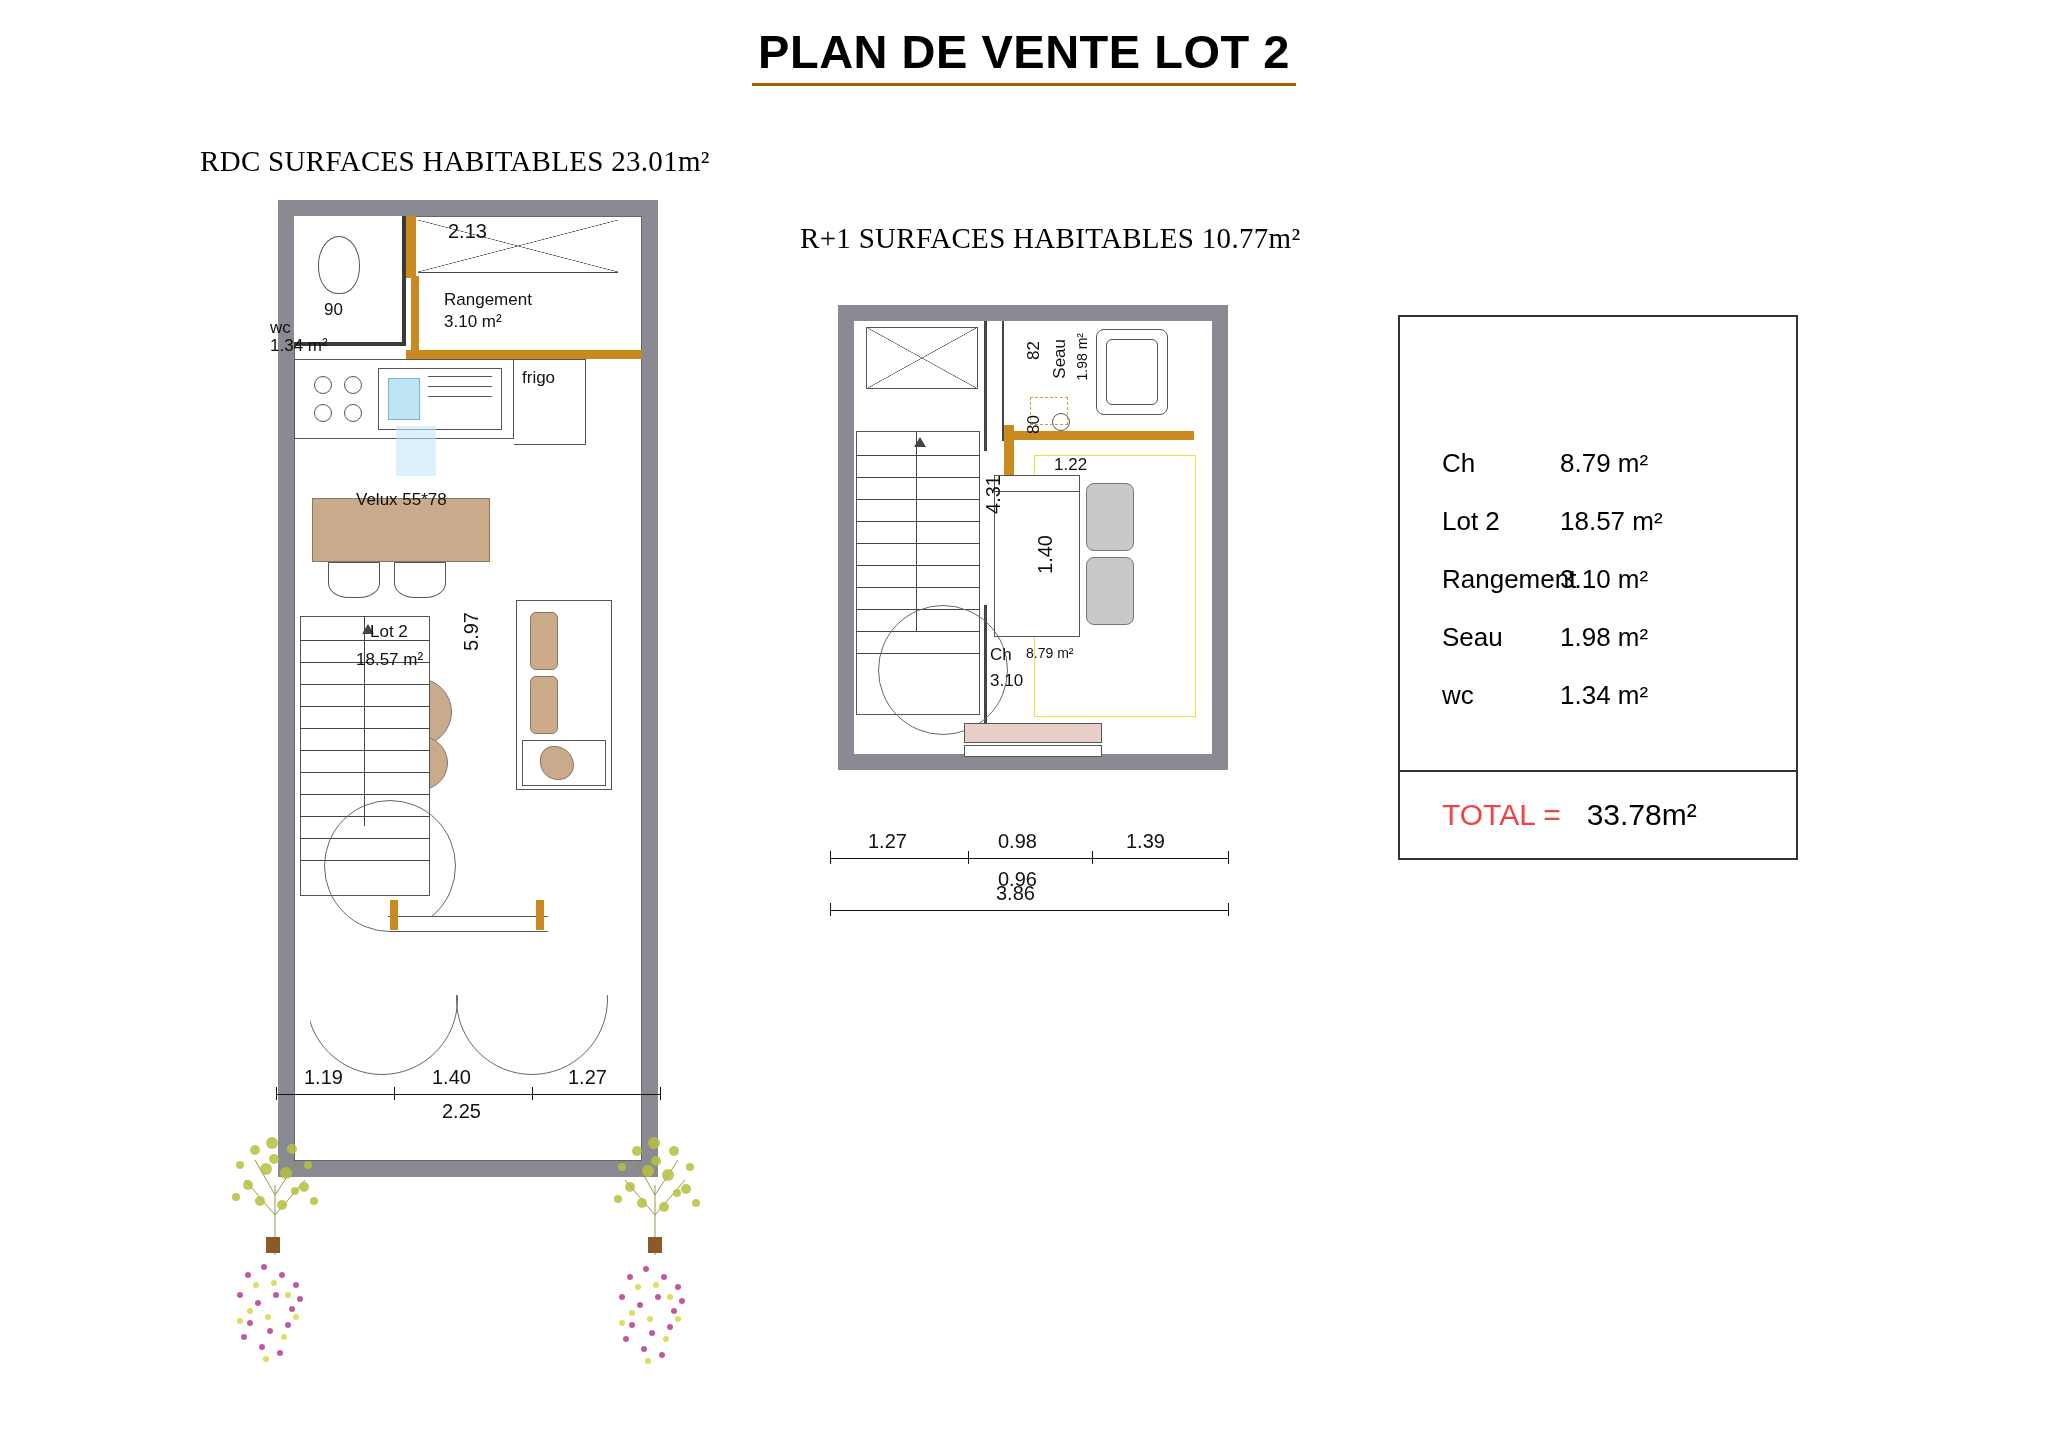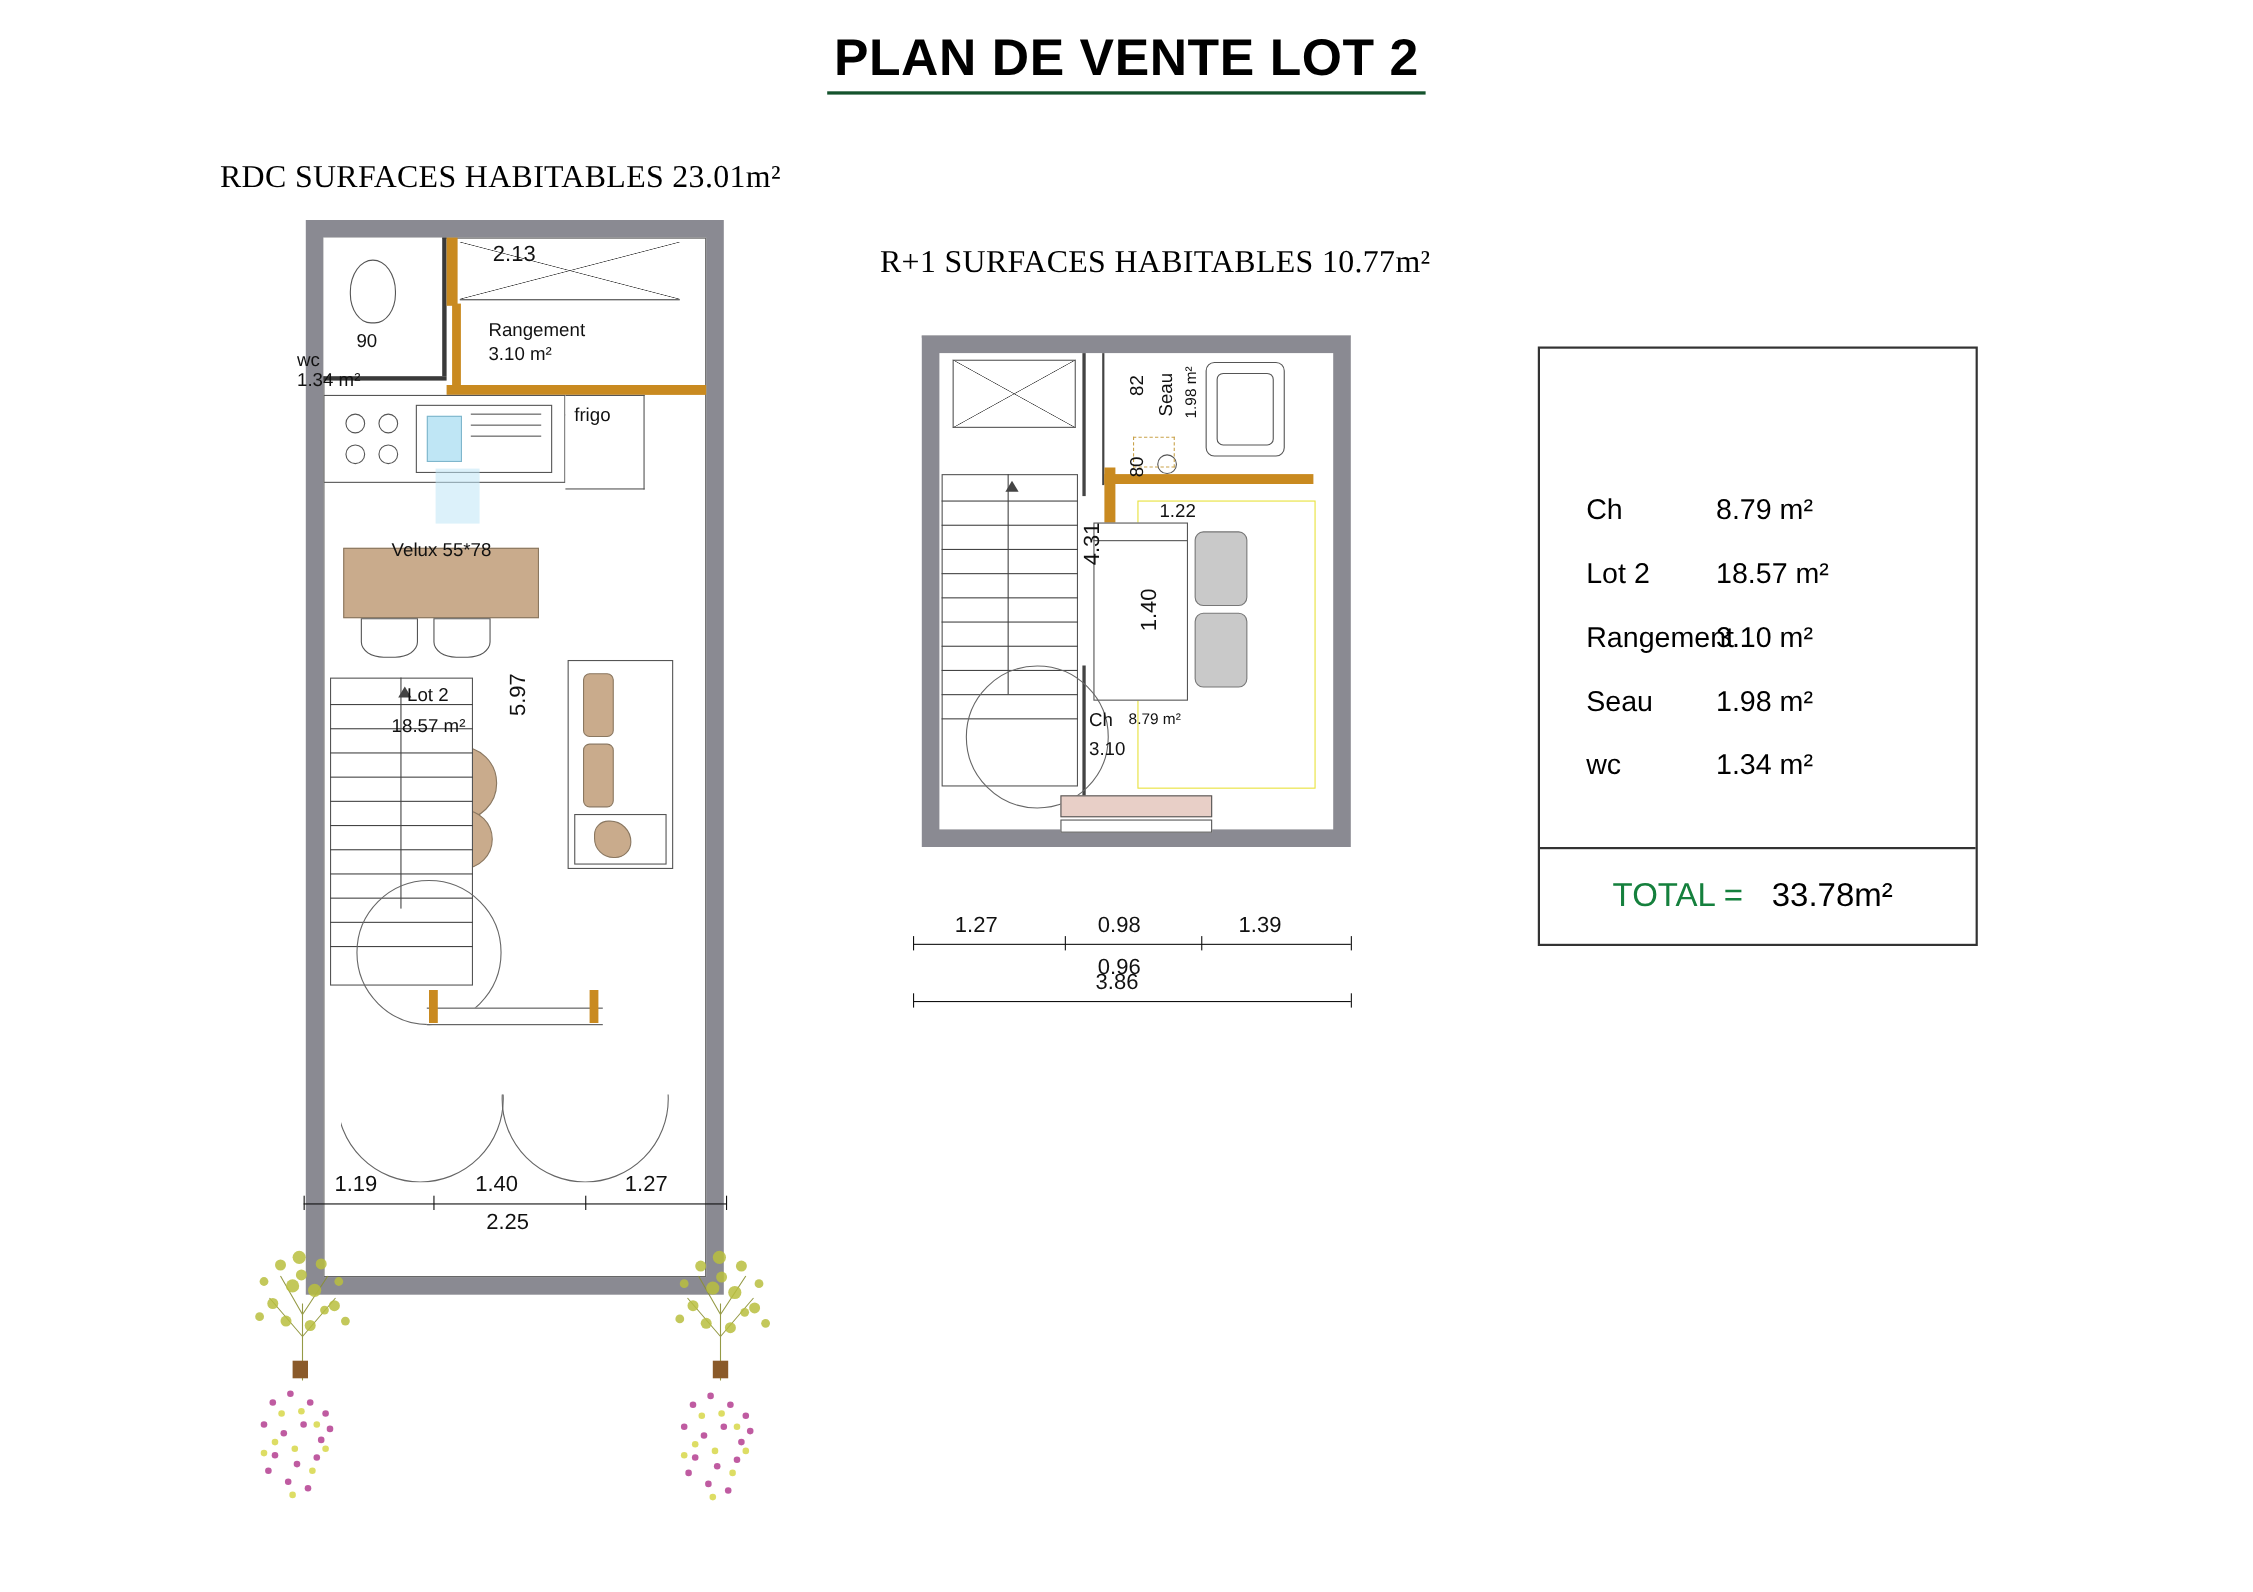--- a/index.html
+++ b/index.html
@@ -4,21 +4,21 @@
 <style>
   html,body{margin:0;padding:0;background:#ffffff;}
   body{width:2048px;height:1447px;position:relative;font-family:"Liberation Sans",sans-serif;color:#000;overflow:hidden;}
   .abs{position:absolute;}
   
   #title{
     top:24px;left:0;width:2048px;text-align:center;
     font-family:"Liberation Sans",sans-serif;
     font-size:47px;font-weight:bold;letter-spacing:.5px;
   }
-  #title span{border-bottom:3px solid #14532d;padding:0 6px 4px 6px;display:inline-block;}
+  #title span{border-bottom:3px solid #a16207;padding:0 6px 4px 6px;display:inline-block;}
   
   .sect-head{
     font-family:"Liberation Serif",serif;
     font-size:29px;font-weight:400;letter-spacing:.3px;white-space:nowrap;
   }
   #rdc-head{top:145px;left:200px;}
   #r1-head{top:222px;left:800px;}
   .thin{background:#3a3a3a;}
   .dimtxt{font-family:"Liberation Sans",sans-serif;font-size:20px;color:#111;white-space:nowrap;}
   .smtxt{font-family:"Liberation Sans",sans-serif;font-size:17px;color:#111;white-space:nowrap;}
@@ -50,21 +50,21 @@
   }
   #surf-table .rows{position:absolute;top:95px;left:0;right:0;bottom:88px;padding:22px 0 0 0;box-sizing:border-box;}
   #surf-table .row{display:flex;height:58px;align-items:center;font-size:26px;}
   #surf-table .row .nm{width:160px;padding-left:42px;box-sizing:border-box;}
   #surf-table .row .vl{flex:1;text-align:left;}
   #surf-table .t-foot{
     position:absolute;left:0;right:0;bottom:0;height:88px;
     border-top:2px solid #333;box-sizing:border-box;
     display:flex;align-items:center;padding-left:42px;font-size:30px;
   }
-  #surf-table .t-foot .lbl{color:#15803d;margin-right:26px;margin-left:24px;}
+  #surf-table .t-foot .lbl{color:#ef4444;margin-right:26px;}
   
   .tree{position:absolute;}
   
   .cross{position:absolute;}
   .cross:before,.cross:after{content:"";position:absolute;left:0;top:0;width:100%;height:100%;}
   .cross:before{background:linear-gradient(to top right,transparent calc(50% - .6px),#444 50%,transparent calc(50% + .6px));}
   .cross:after{background:linear-gradient(to bottom right,transparent calc(50% - .6px),#444 50%,transparent calc(50% + .6px));}
   
   .step{position:absolute;background:#444;height:1px;}
   .stepv{position:absolute;background:#444;width:1px;}

